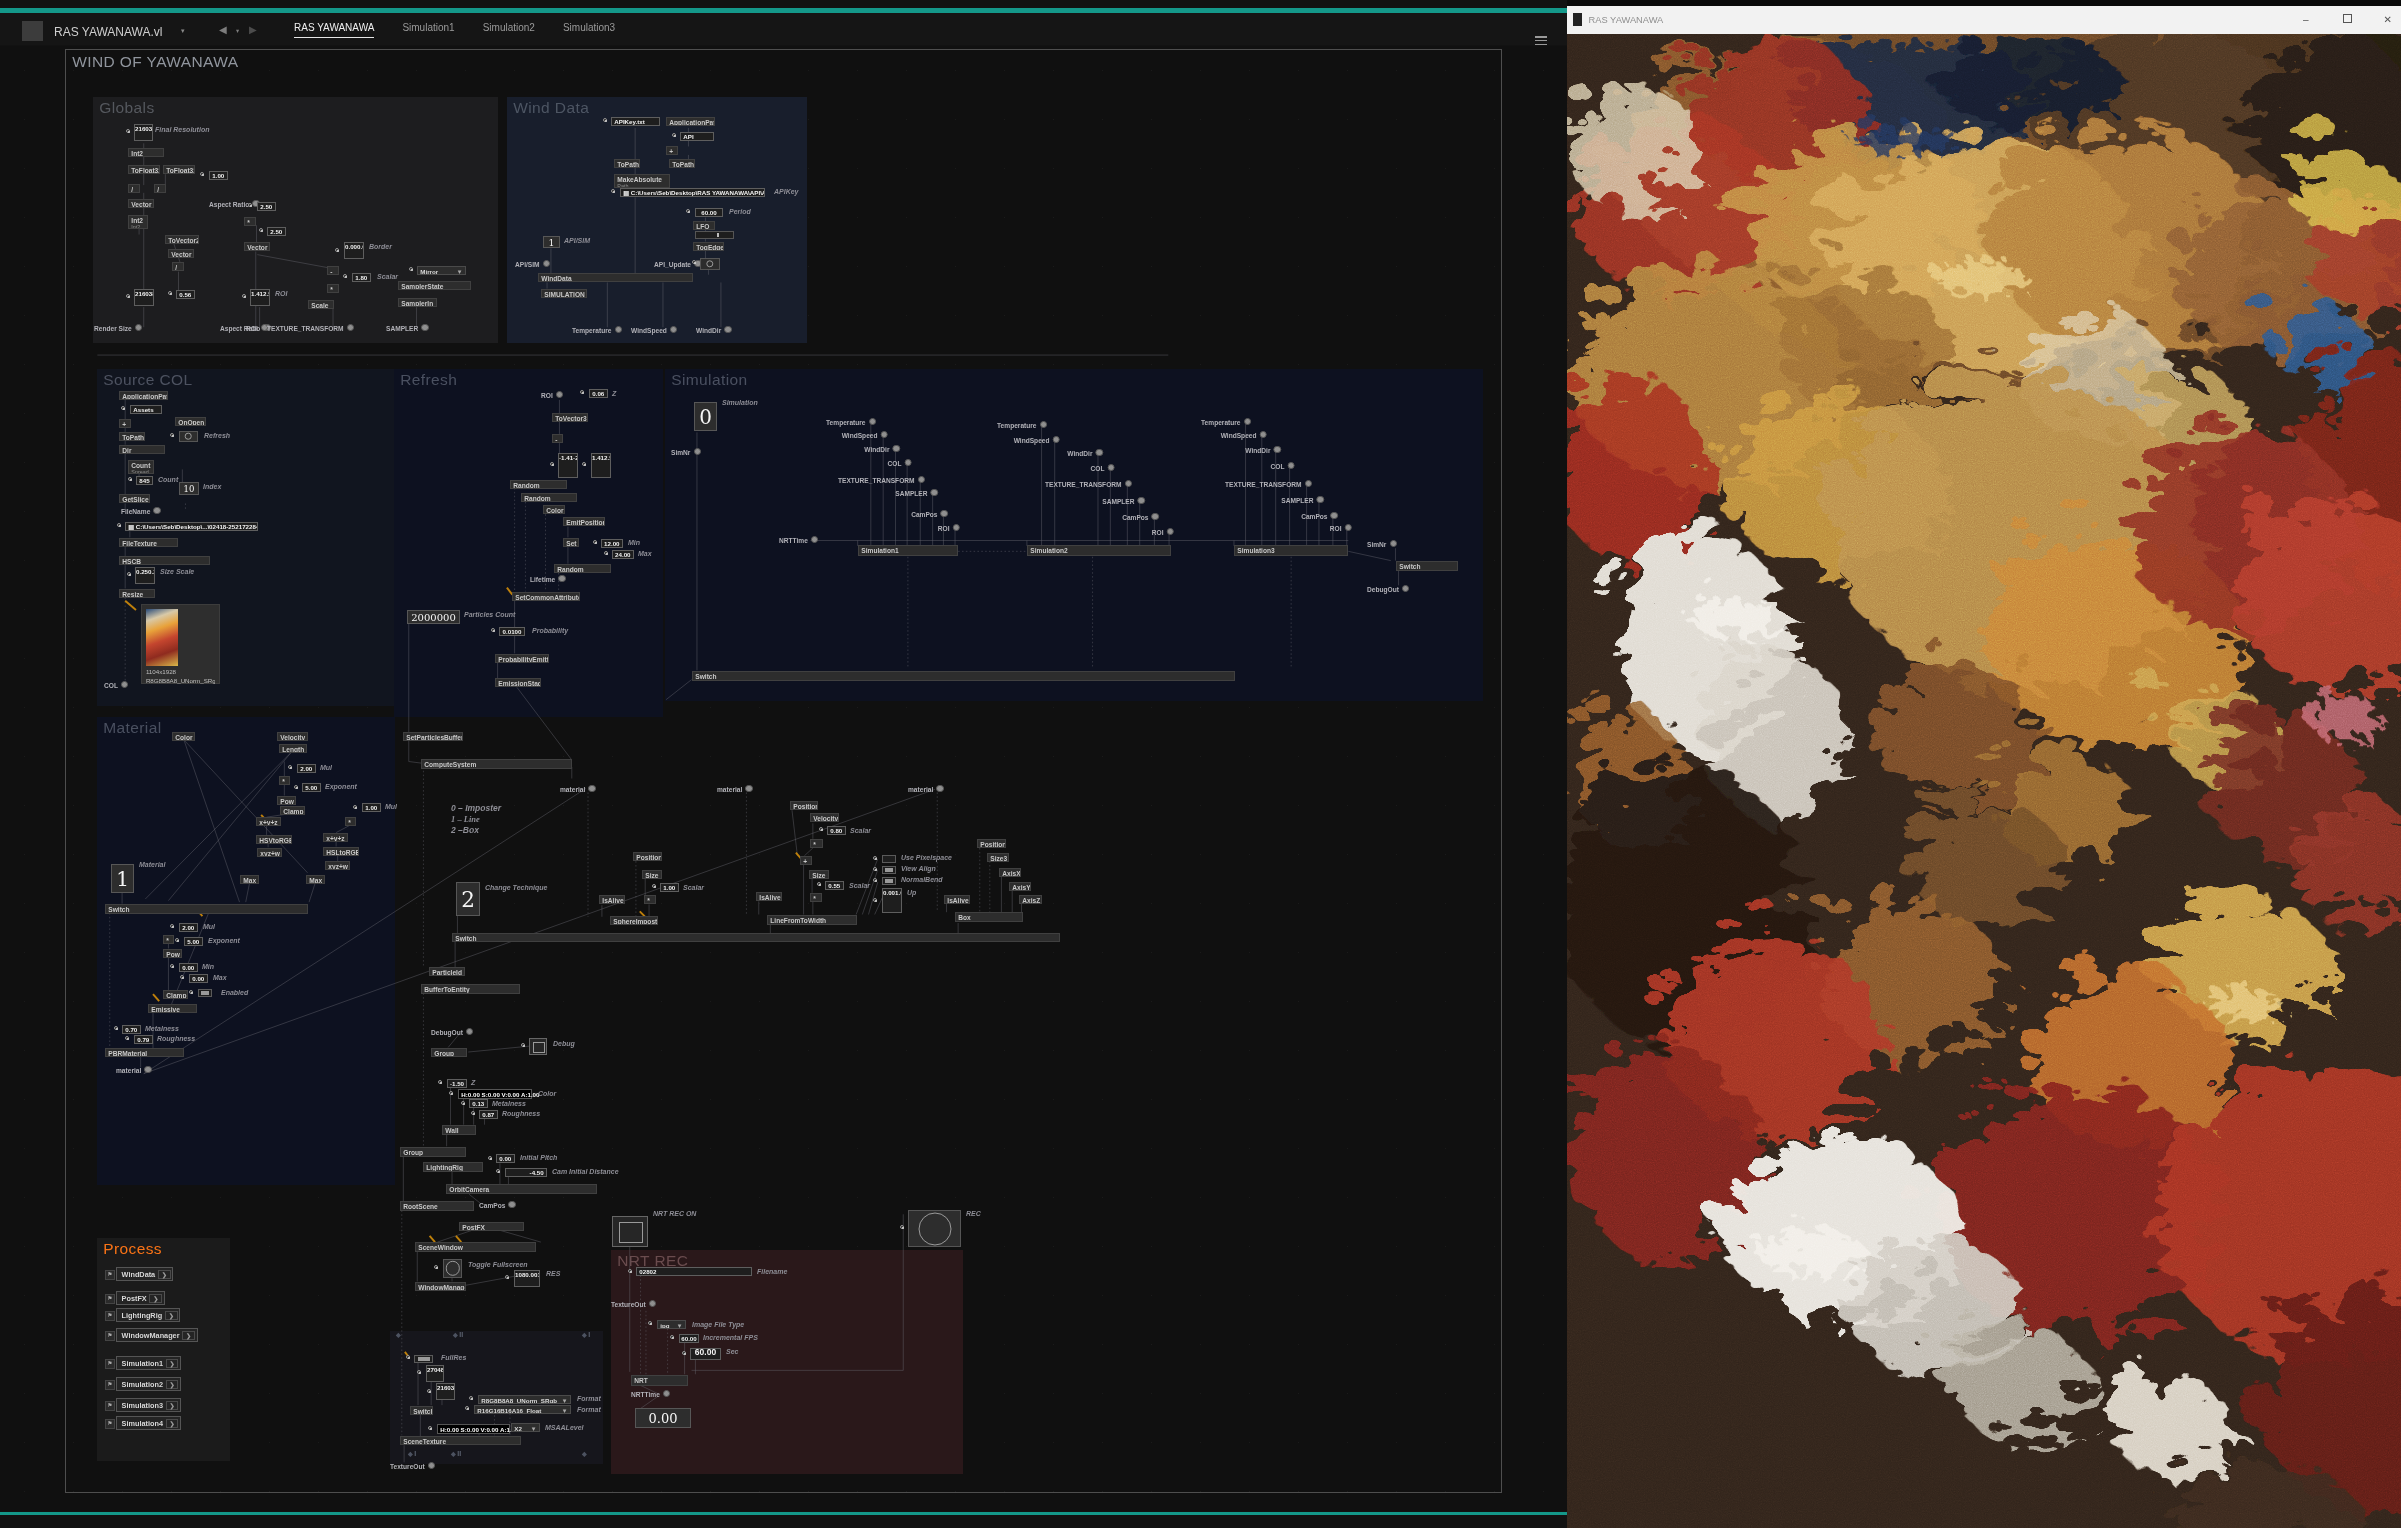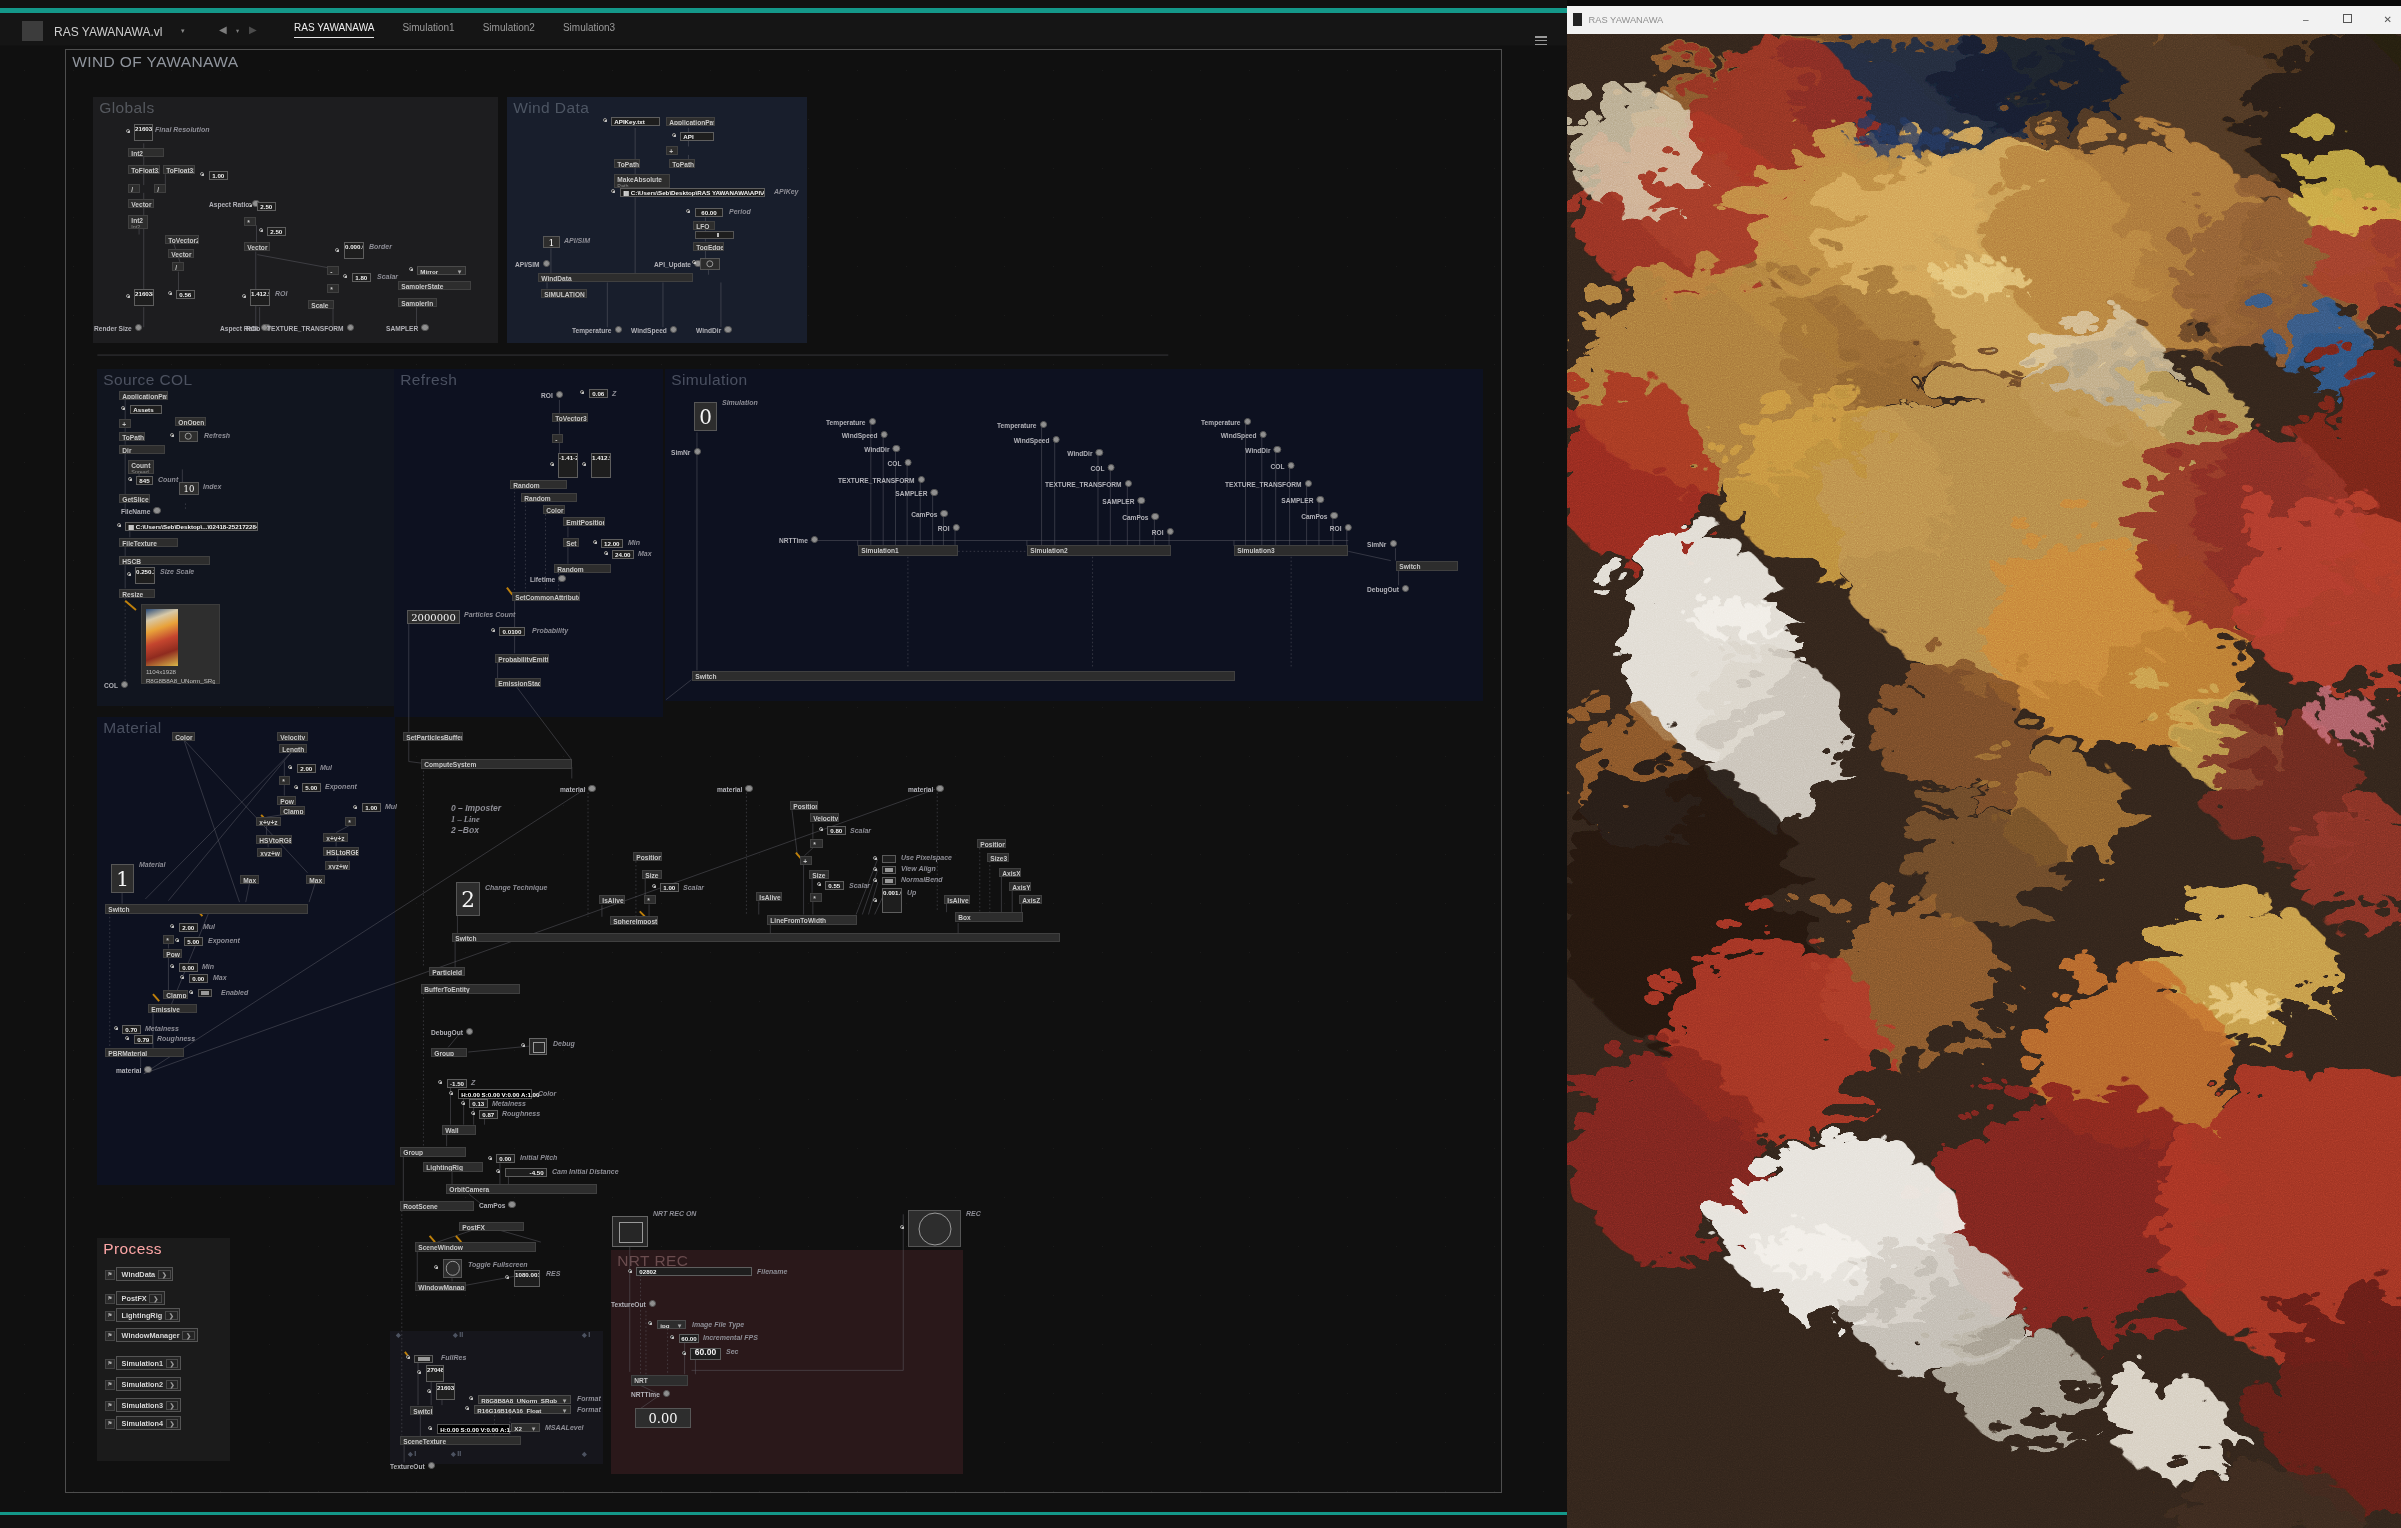--- a/index.html
+++ b/index.html
@@ -129,21 +129,21 @@
         <div class="region" style="width: 818px; height: 332px; background: rgb(13, 17, 32); left: 665px; top: 323px;">
           <div class="rlabel" style="color: rgb(74, 80, 96);">Simulation</div>
         </div>
         <div class="region" style="width: 298px; height: 468px; background: rgb(13, 17, 32); left: 97px; top: 671px;">
           <div class="rlabel" style="color: rgb(74, 80, 96);">Material</div>
         </div>
         <div class="region" style="width: 213px; height: 133px; background: rgb(22, 22, 28); left: 390px; top: 1285px;">
           <div class="rlabel" style="color: rgb(74, 80, 96);"></div>
         </div>
         <div class="region" style="width: 133px; height: 223px; background: rgb(27, 27, 27); left: 97px; top: 1192px;">
-          <div class="rlabel" style="color: #fca5a5;">Process</div>
+          <div class="rlabel" style="color: #f97316;">Process</div>
         </div>
         <div class="region" style="width: 352px; height: 224px; background: rgb(42, 24, 26); left: 611px; top: 1204px;">
           <div class="rlabel" style="color: rgb(106, 76, 78);">NRT REC</div>
         </div>
         <div class="item comment" style="left: 155px; top: 80px;">Final Resolution</div>
         <div class="item value" style="width: 18.5px; height: 17px; left: 134px; top: 78px;"><span class="ln">2160</span><span class="ln">3840</span></div>
         <span class="rpin item" style="left: 126px; top: 83px;"></span>
         <div class="item node" style="width: 36px; height: 9.3px; left: 128px; top: 102px;">Int2</div>
         <div class="item node" style="width: 32px; height: 9.3px; left: 128px; top: 119px;">ToFloat32</div>
         <div class="item node" style="width: 32px; height: 9.3px; left: 163px; top: 119px;">ToFloat32</div>

